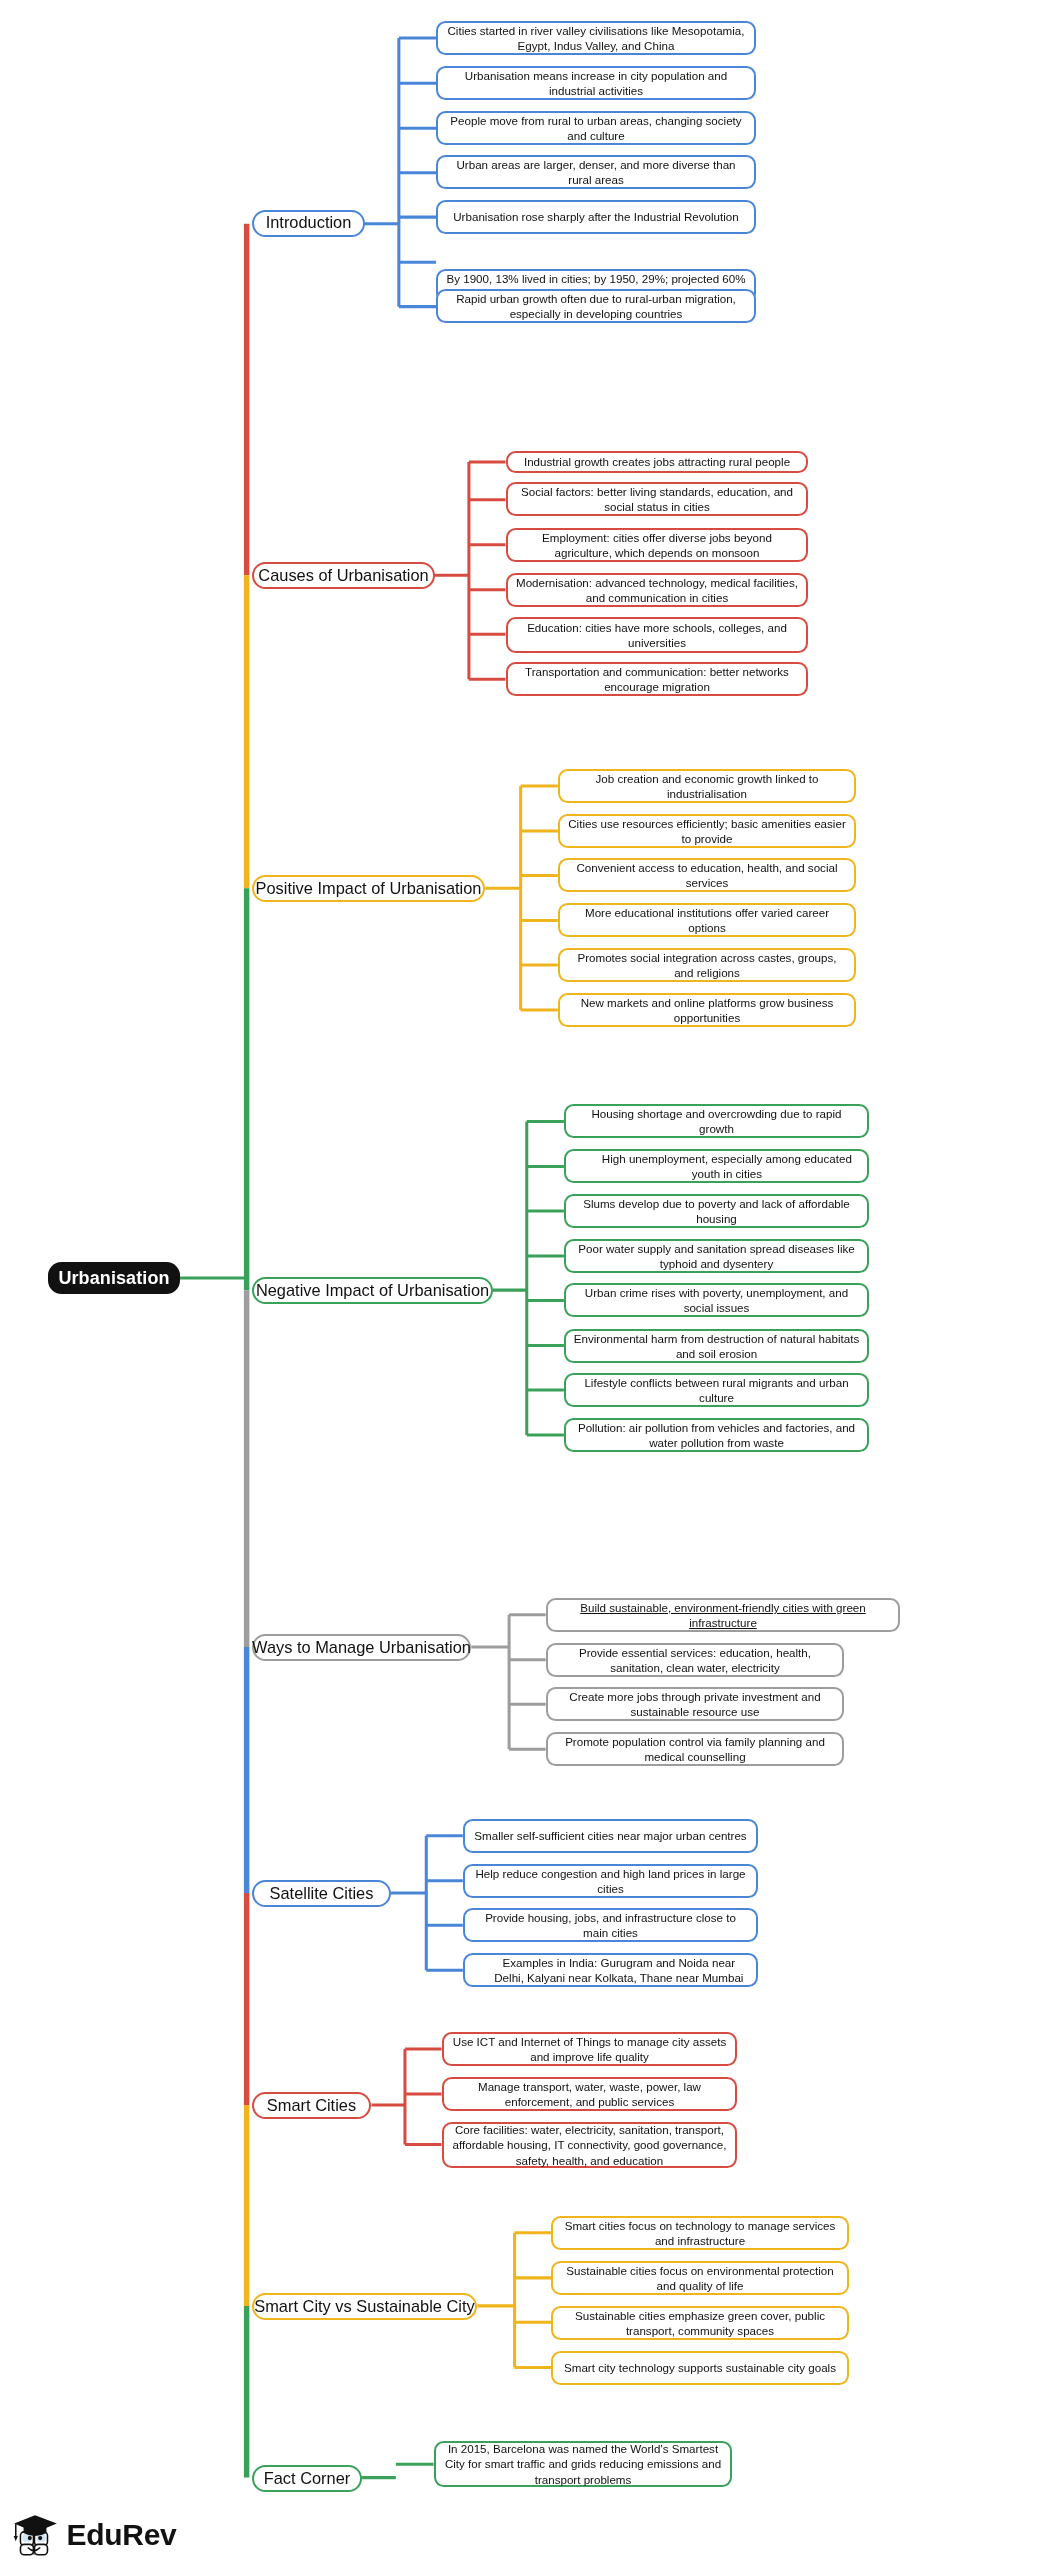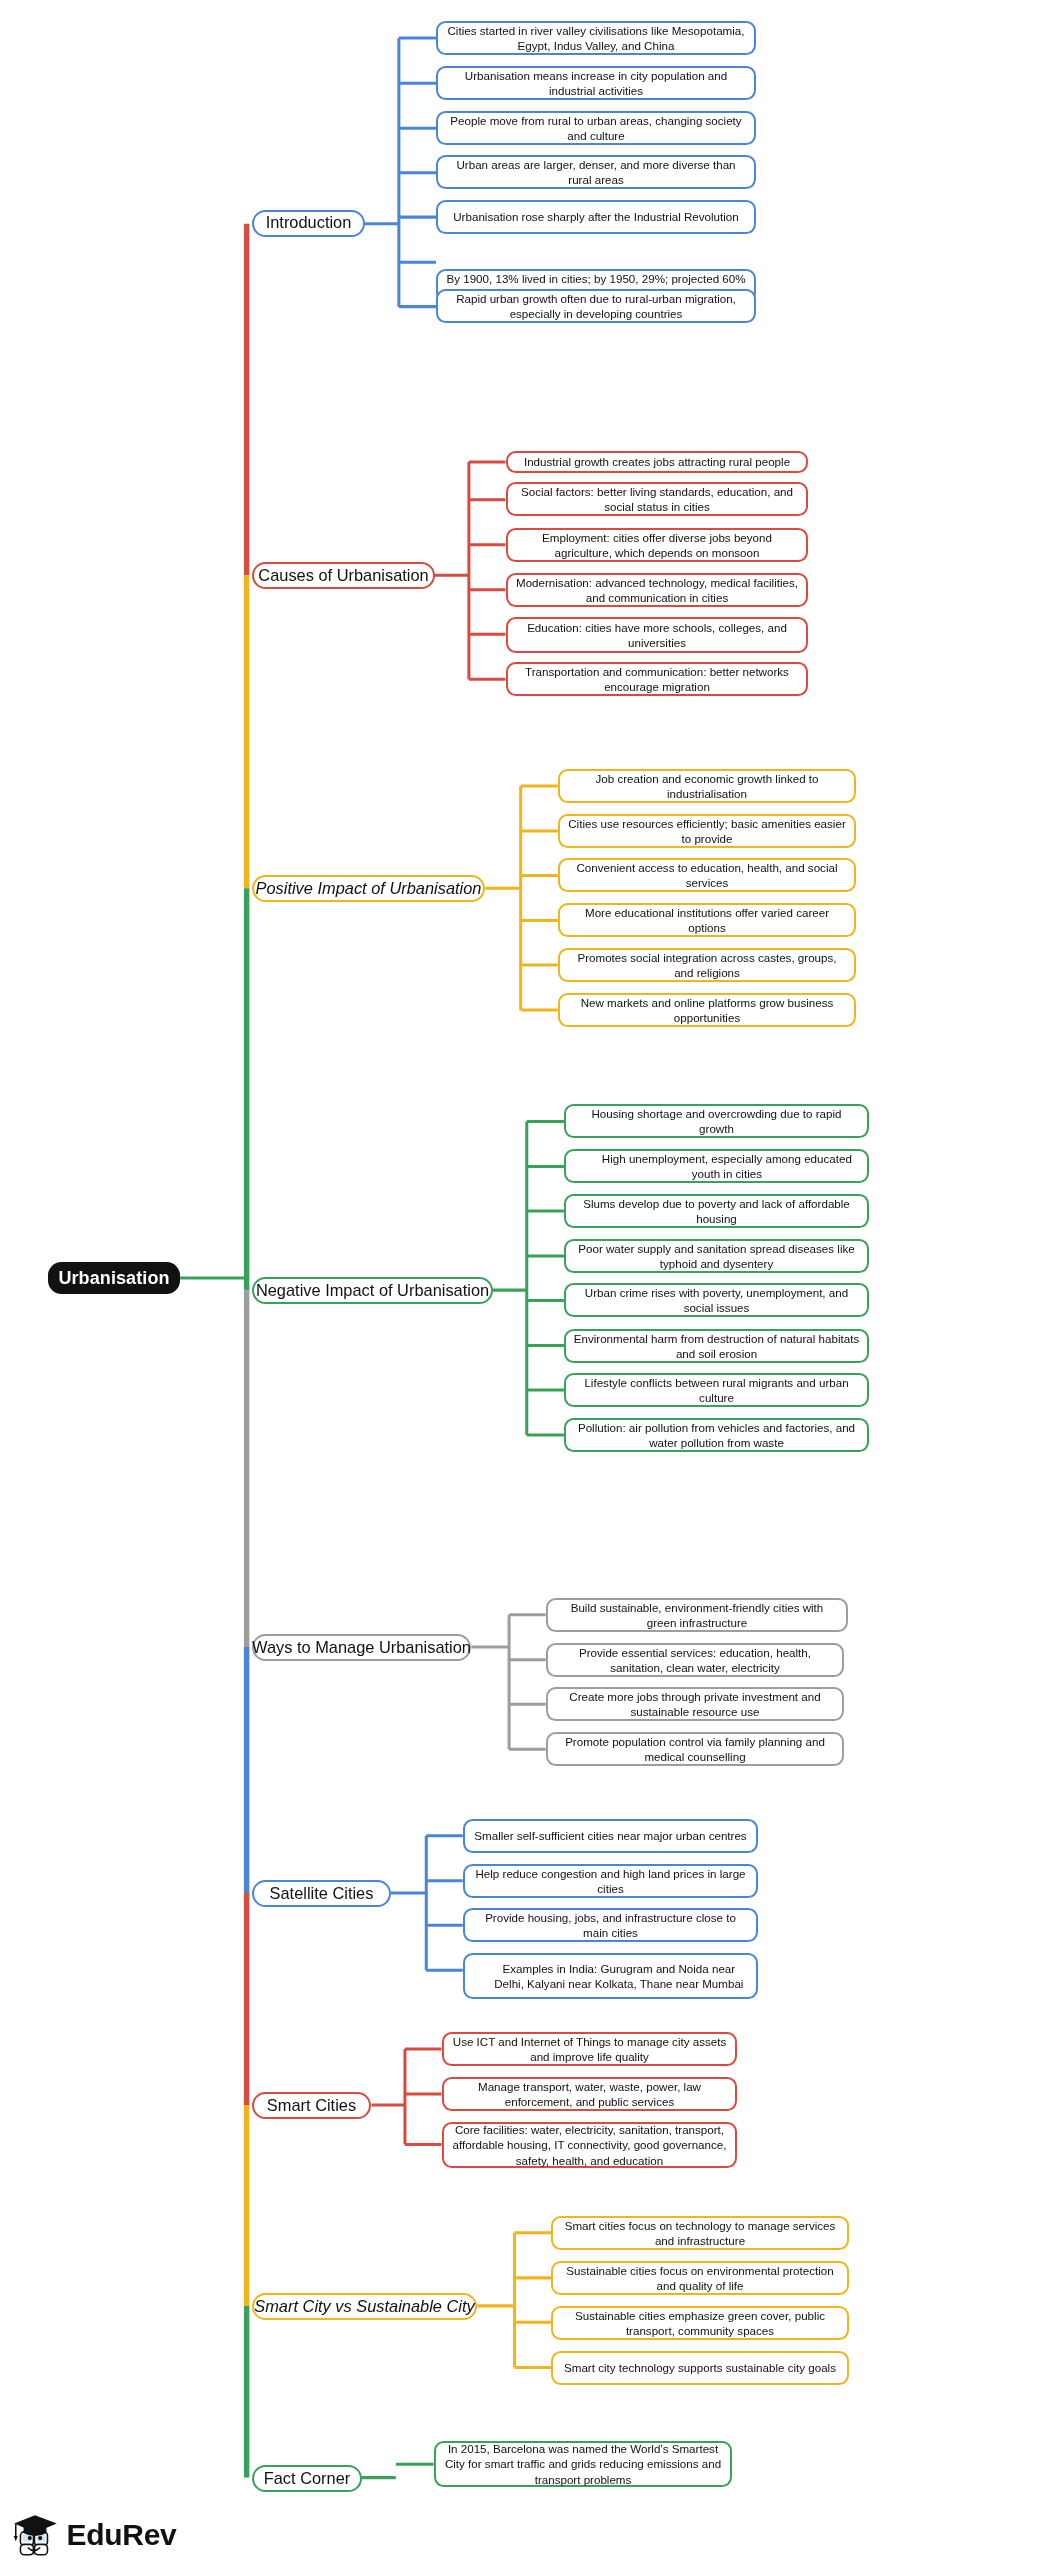--- a/index.html
+++ b/index.html
@@ -22,21 +22,21 @@
 
   
   .branch-node{
     position:absolute; background:#ffffff;
     border:2.4px solid #4a86d8; border-radius:14.6px;
     padding:3.7px 9.7px; font-size:16.4px; color:#111111;
     white-space:nowrap; line-height:1.1; text-align:center;
   }
   .branch-node.c-blue  { border-color:#4a86d8; }
   .branch-node.c-red   { border-color:#d74b40; }
-  .branch-node.c-yellow{ border-color:#f0b41c;font-style:italic; }
+  .branch-node.c-yellow{ border-color:#f0b41c; }
   .branch-node.c-green { border-color:#3aa15a; }
   .branch-node.c-gray  { border-color:#9d9d9d; }
 
   
   .leaf-node{
     position:absolute; background:#ffffff;
     border:2.4px solid #4a86d8; border-radius:9.7px;
     padding:4.3px 7.3px; font-size:11.6px; color:#111111;
     line-height:1.30; text-align:center;
     display:flex; align-items:center; justify-content:center;
@@ -225,21 +225,21 @@
       </div>
       <div class="leaf-node c-green" style="left: 564px; top: 1373px; width: 305px; height: 34px;">
         <span>Lifestyle conflicts between rural migrants and urban culture</span>
       </div>
       <div class="leaf-node c-green" style="left: 564px; top: 1418px; width: 305px; height: 34px;">
         <span>Pollution: air pollution from vehicles and factories, and water pollution from waste</span>
       </div>
       <div class="branch-node c-gray" style="left: 252px; top: 1634px; width: 219px; height: 27px; display: flex; align-items: center; justify-content: center;">
         <span>Ways to Manage Urbanisation</span>
       </div>
-      <div class="leaf-node c-gray" style="left: 546px; top: 1598px; width: 302px; height: 34px;">
+      <div class="leaf-node c-gray" style="left: 546px; top: 1598px; width: 354px; height: 34px; text-decoration: underline;">
         <span>Build sustainable, environment-friendly cities with green infrastructure</span>
       </div>
       <div class="leaf-node c-gray" style="left: 546px; top: 1643px; width: 298px; height: 34px;">
         <span>Provide essential services: education, health, sanitation, clean water, electricity</span>
       </div>
       <div class="leaf-node c-gray" style="left: 546px; top: 1687px; width: 298px; height: 34px;">
         <span>Create more jobs through private investment and sustainable resource use</span>
       </div>
       <div class="leaf-node c-gray" style="left: 546px; top: 1732px; width: 298px; height: 34px;">
         <span>Promote population control via family planning and medical counselling</span>
@@ -249,21 +249,21 @@
       </div>
       <div class="leaf-node c-blue" style="left: 463px; top: 1819px; width: 295px; height: 34px;">
         <span>Smaller self-sufficient cities near major urban centres</span>
       </div>
       <div class="leaf-node c-blue" style="left: 463px; top: 1864px; width: 295px; height: 34px;">
         <span>Help reduce congestion and high land prices in large cities</span>
       </div>
       <div class="leaf-node c-blue" style="left: 463px; top: 1908px; width: 295px; height: 34px;">
         <span>Provide housing, jobs, and infrastructure close to main cities</span>
       </div>
-      <div class="leaf-node c-blue" style="left: 463px; top: 1953px; width: 295px; height: 46px; padding-left: 24px;">
+      <div class="leaf-node c-blue" style="left: 463px; top: 1953px; width: 295px; height: 34px; padding-left: 24px;">
         <span>Examples in India: Gurugram and Noida near Delhi, Kalyani near Kolkata, Thane near Mumbai</span>
       </div>
       <div class="branch-node c-red" style="left: 252px; top: 2092px; width: 119px; height: 27px; display: flex; align-items: center; justify-content: center;">
         <span>Smart Cities</span>
       </div>
       <div class="leaf-node c-red" style="left: 442px; top: 2032px; width: 295px; height: 34px;">
         <span>Use ICT and Internet of Things to manage city assets and improve life quality</span>
       </div>
       <div class="leaf-node c-red" style="left: 442px; top: 2077px; width: 295px; height: 34px;">
         <span>Manage transport, water, waste, power, law enforcement, and public services</span>

